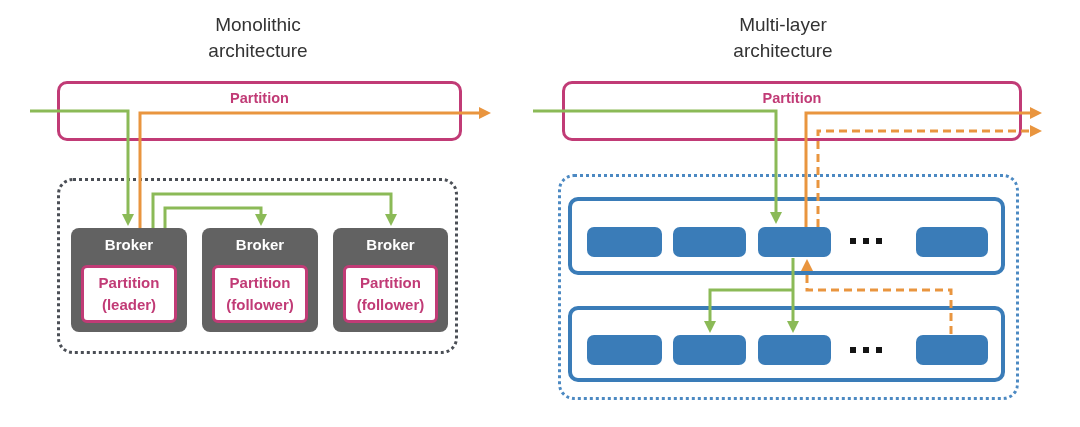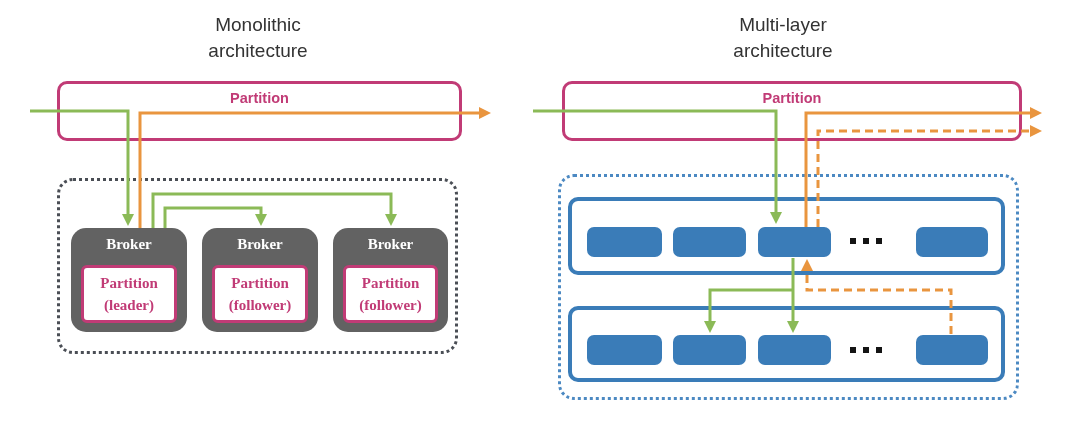--- a/index.html
+++ b/index.html
@@ -21,21 +21,21 @@
   }
   .pink-box .lbl{
     position:absolute;top:6px;left:0;right:0;text-align:center;
     color:var(--pink);font-weight:bold;font-size:14.5px;
   }
   .dotted-box{
     position:absolute;border:3px dotted var(--dark-dot);border-radius:16px;
   }
   .dotted-box.blue{border-color:var(--blue-dot)}
   .broker{
-    position:absolute;background:var(--gray);border-radius:15px;font-family:Liberation Serif, serif;
+    position:absolute;background:var(--gray);border-radius:8px;
   }
   .broker .blbl{
     position:absolute;top:8px;left:0;right:0;text-align:center;
     color:var(--white);font-weight:bold;font-size:15px;
   }
   .replica{
     position:absolute;left:10px;right:10px;top:37px;bottom:9px;
     background:var(--white);border:3px solid var(--pink);border-radius:6px;
     display:flex;flex-direction:column;justify-content:center;align-items:center;
     color:var(--pink);font-weight:bold;font-size:15px;line-height:22px;text-align:center;

